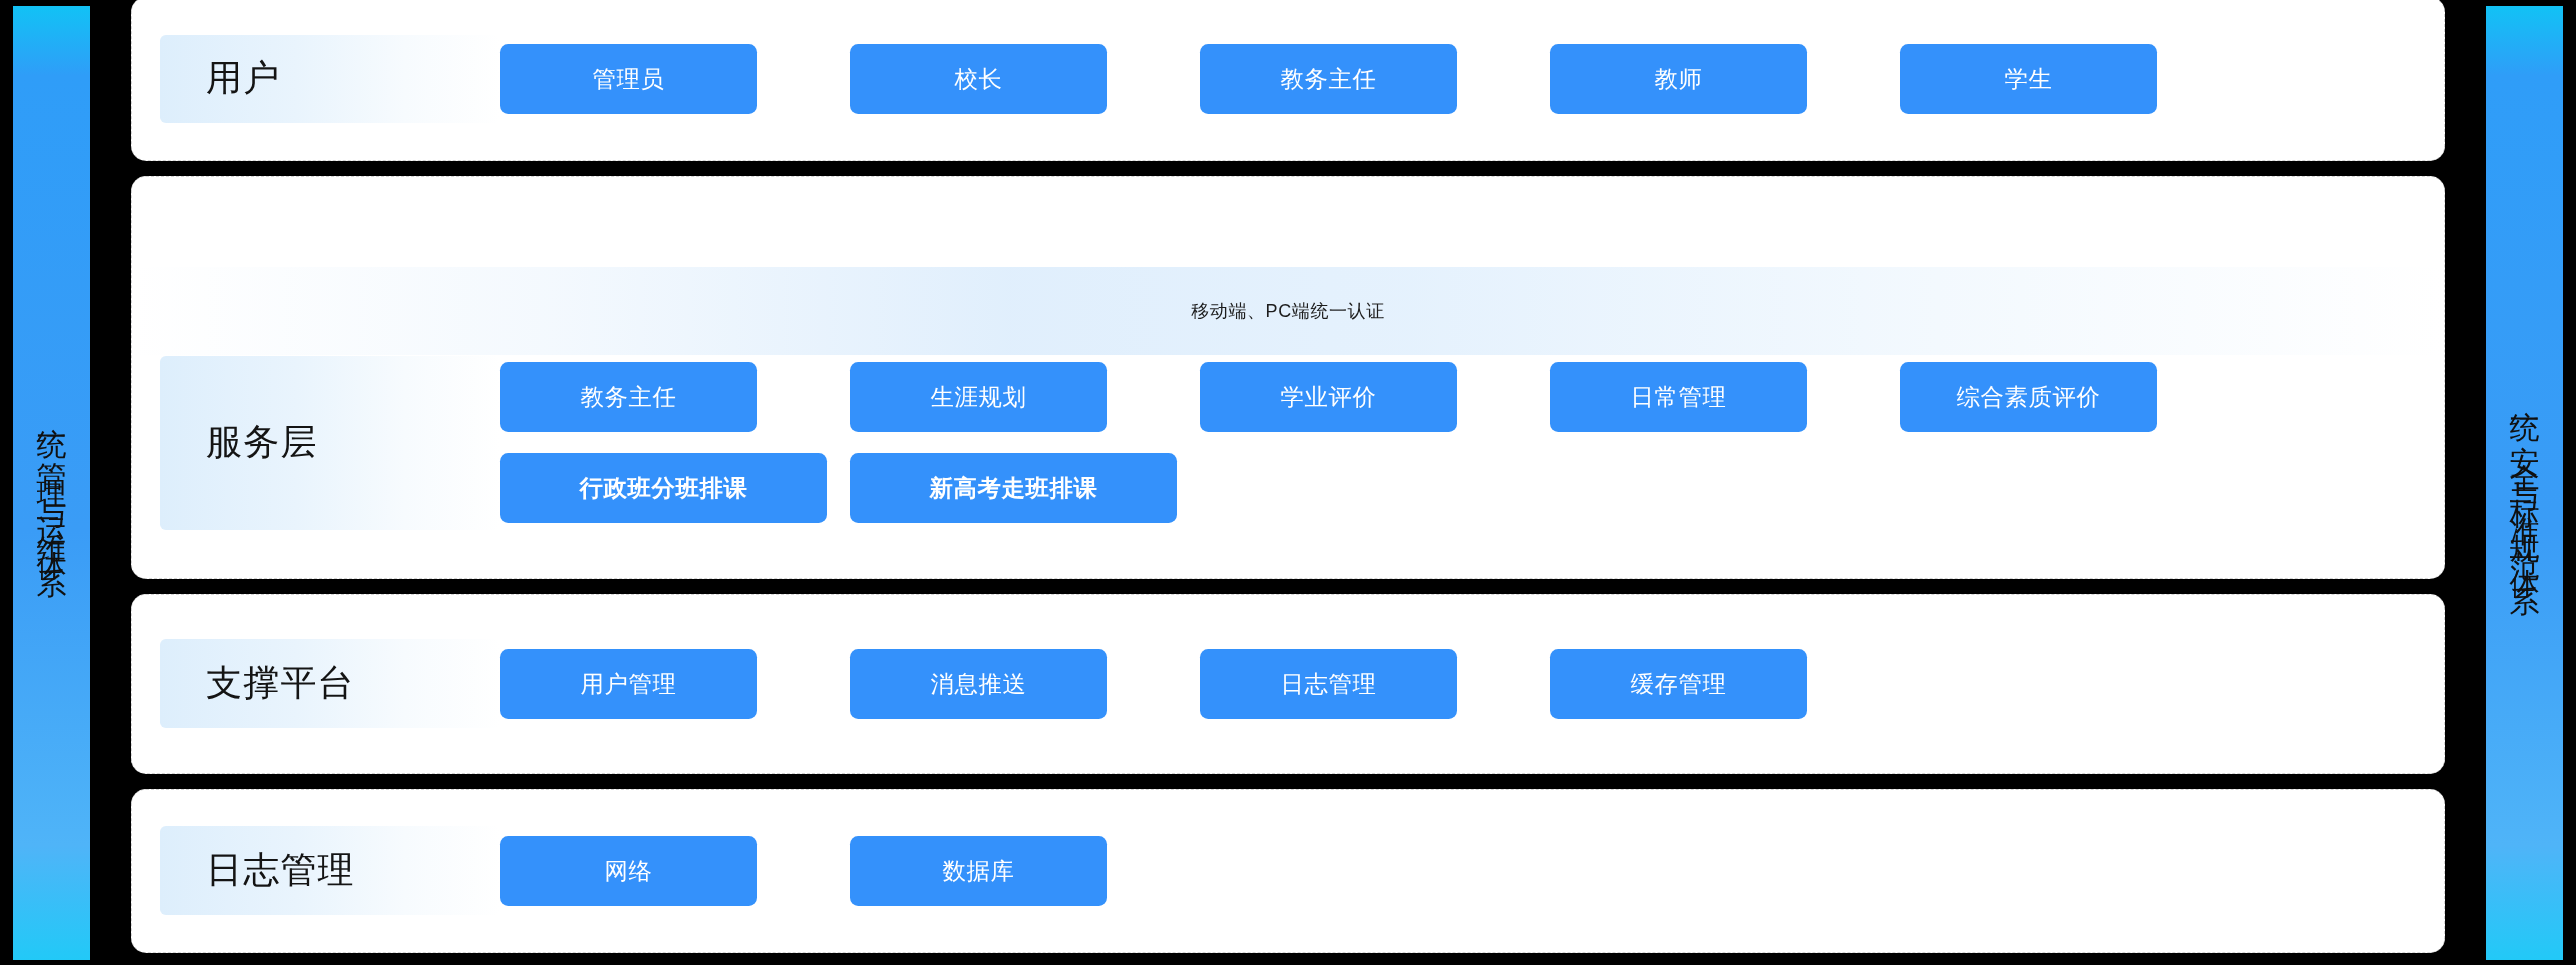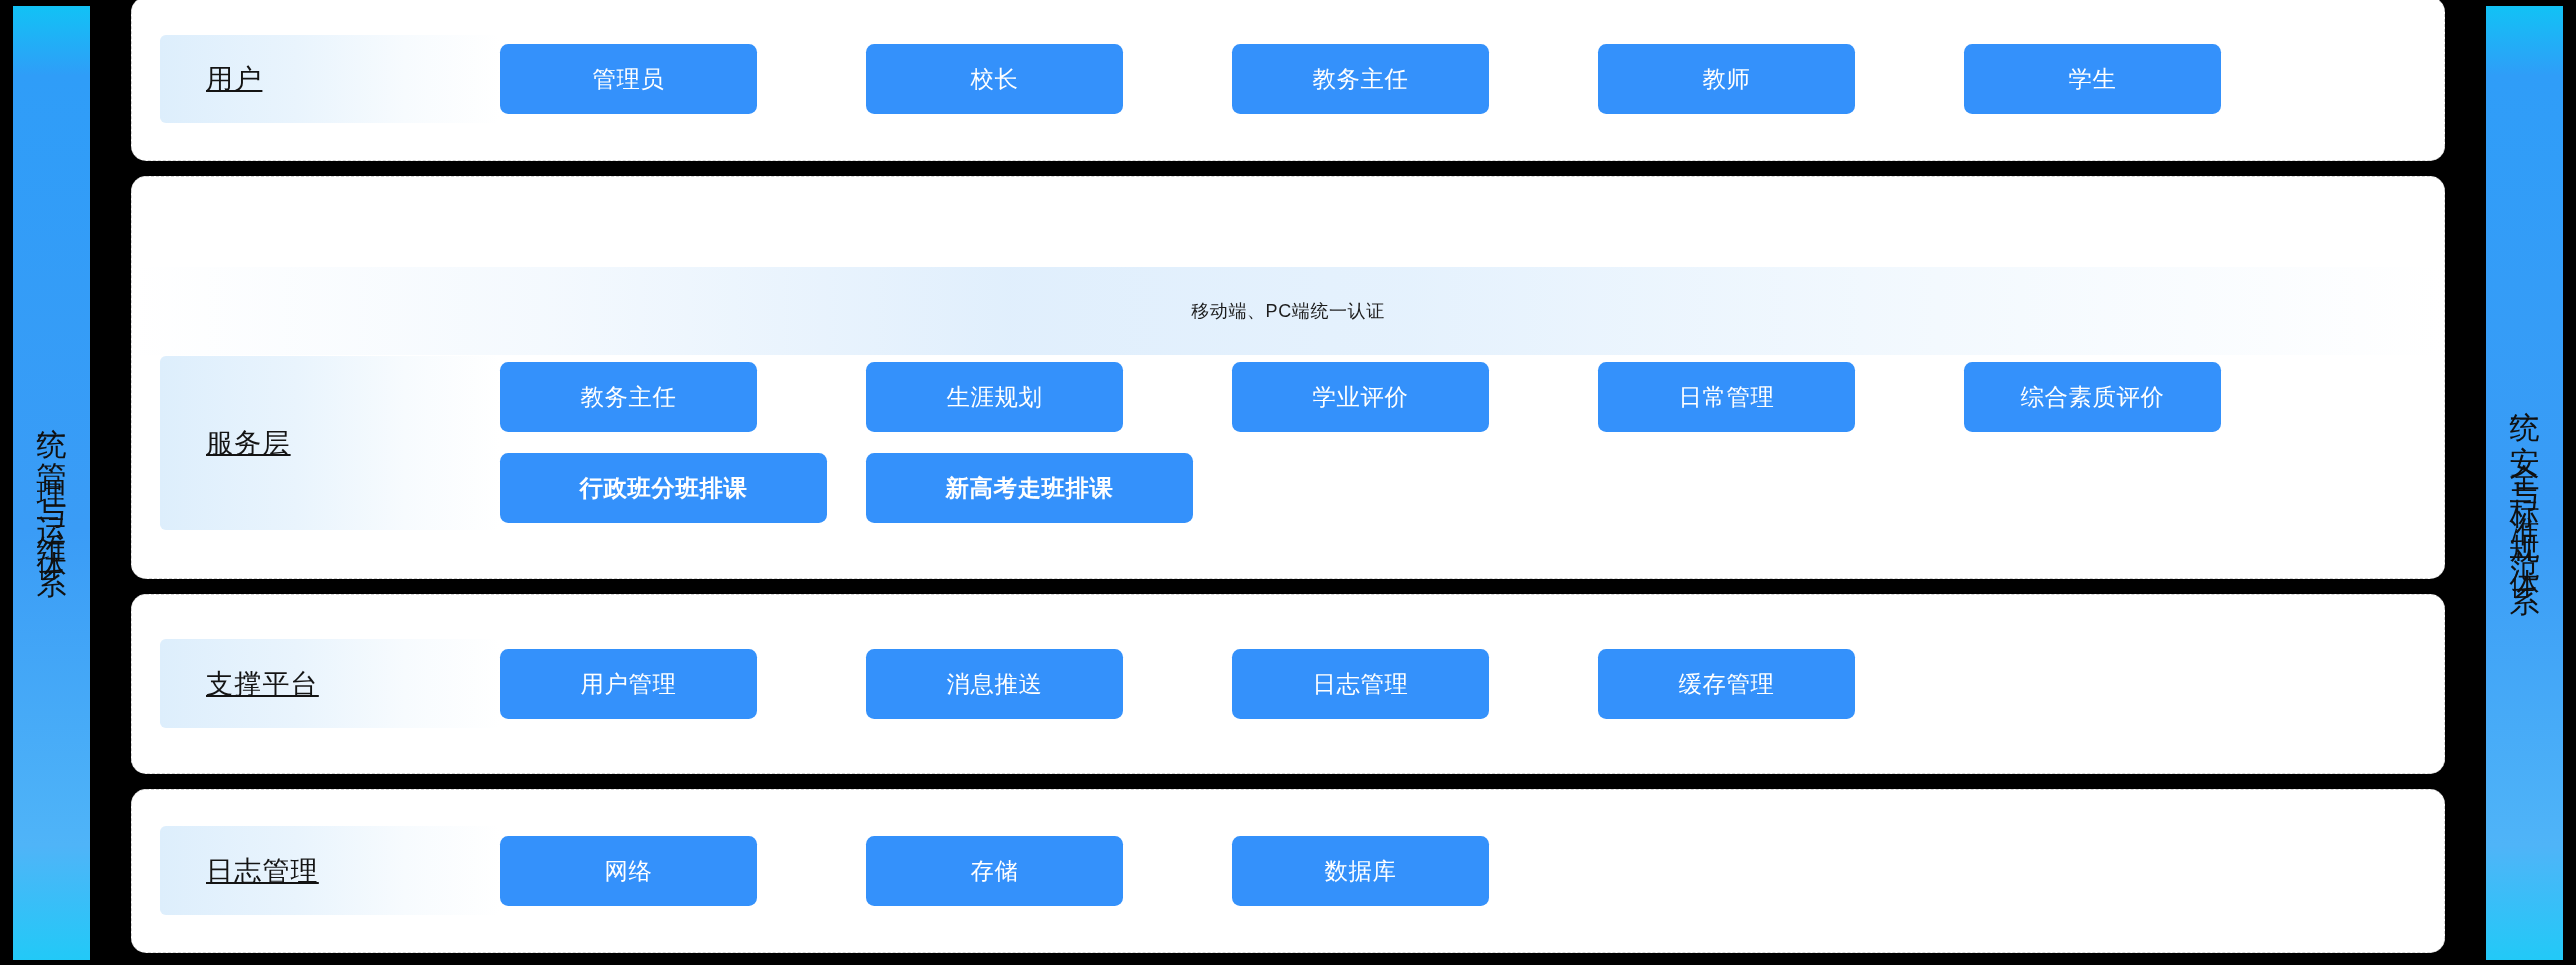--- a/index.html
+++ b/index.html
@@ -130,41 +130,40 @@
     align-items: center;
     padding-left: 46px;
     box-sizing: border-box;
   }
   .layer-card.users   .layer-label { height: 88px;  align-self: center; }
   .layer-card.support .layer-label { height: 89px;  align-self: center; }
   .layer-card.infra   .layer-label { height: 89px;  align-self: center; }
   .layer-card.service .layer-label { height: 174px;  align-self: center; }
 
   .layer-label-text {
-    font-size: 27px;
+    font-size: 36px;
     color: #141414;
     letter-spacing: 1.2px;
     white-space: nowrap;
-    text-decoration: underline;
   }
 
   .layer-nodes {
     flex: 1 1 auto;
     display: flex;
     flex-direction: column;
     justify-content: center;
     gap: 21px;
     padding-left: 0;
     min-width: 0;
   }
   .node-row {
     display: flex;
     flex-direction: row;
     align-items: center;
-    gap: 16px;
+    gap: 0;
   }
 
   .node {
     height: 70px;
     background: #3491fb;
     border-radius: 8.2px;
     display: flex;
     align-items: center;
     justify-content: center;
     color: #ffffff;
@@ -289,23 +288,20 @@
       <div class="layer-row">
         <div class="layer-label">
           <span class="layer-label-text">日志管理</span>
         </div>
         <div class="layer-nodes">
           <div class="node-row">
             <div class="slot">
               <div class="node">网络</div>
             </div>
             <div class="slot">
-              <div class="node">存储</div>
-            </div>
-            <div class="slot">
               <div class="node">数据库</div>
             </div>
           </div>
         </div>
       </div>
     </div>
 
   </div>
 
   <div class="side-banner right">

